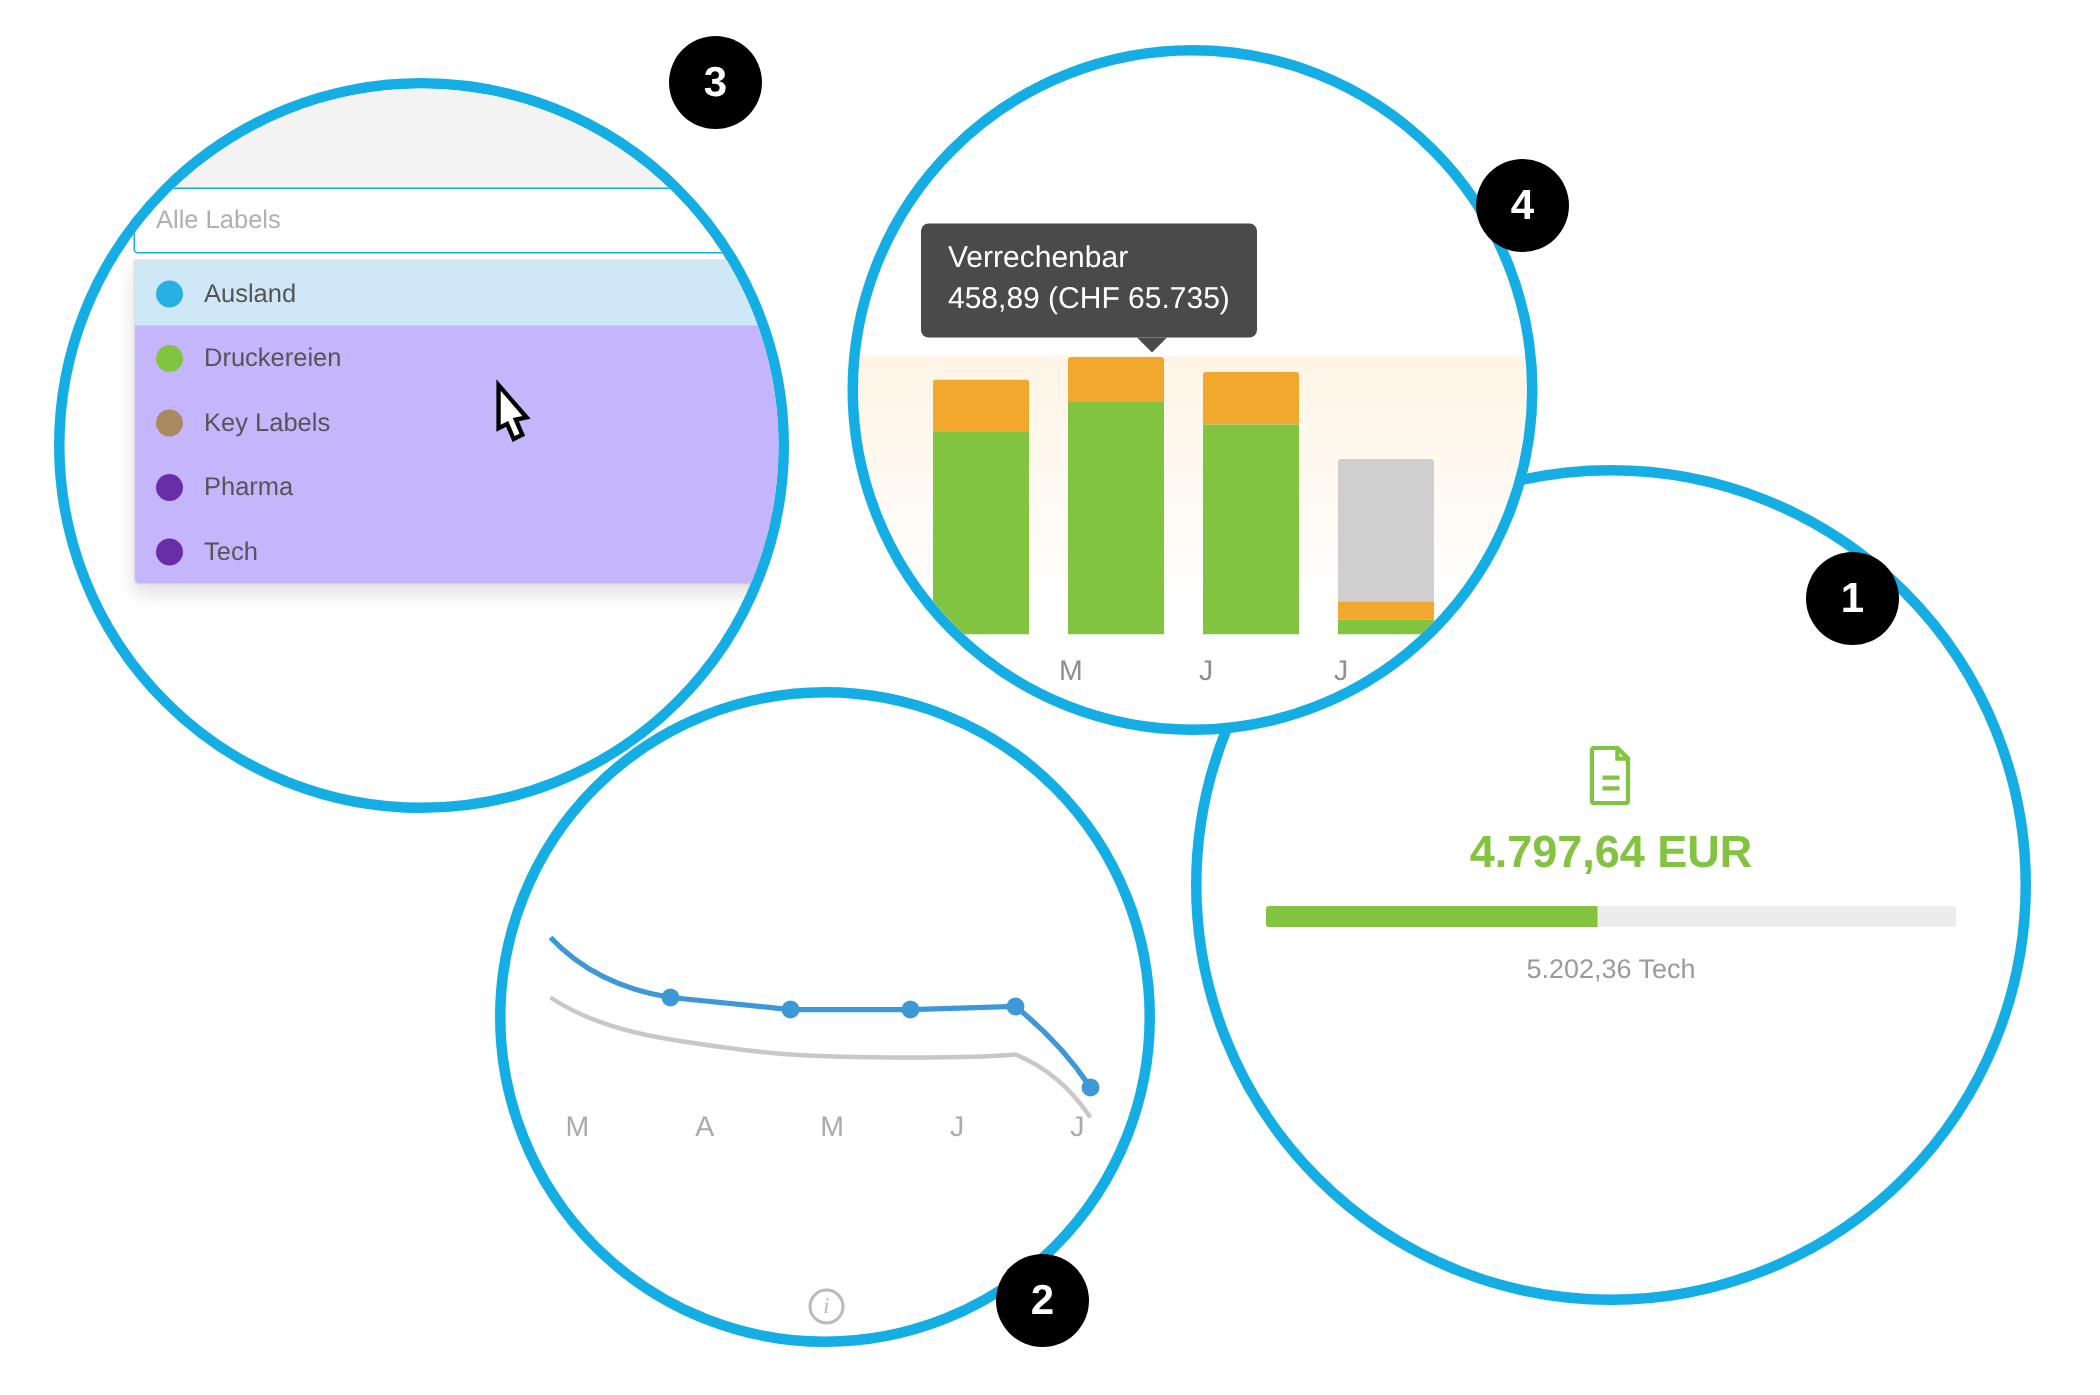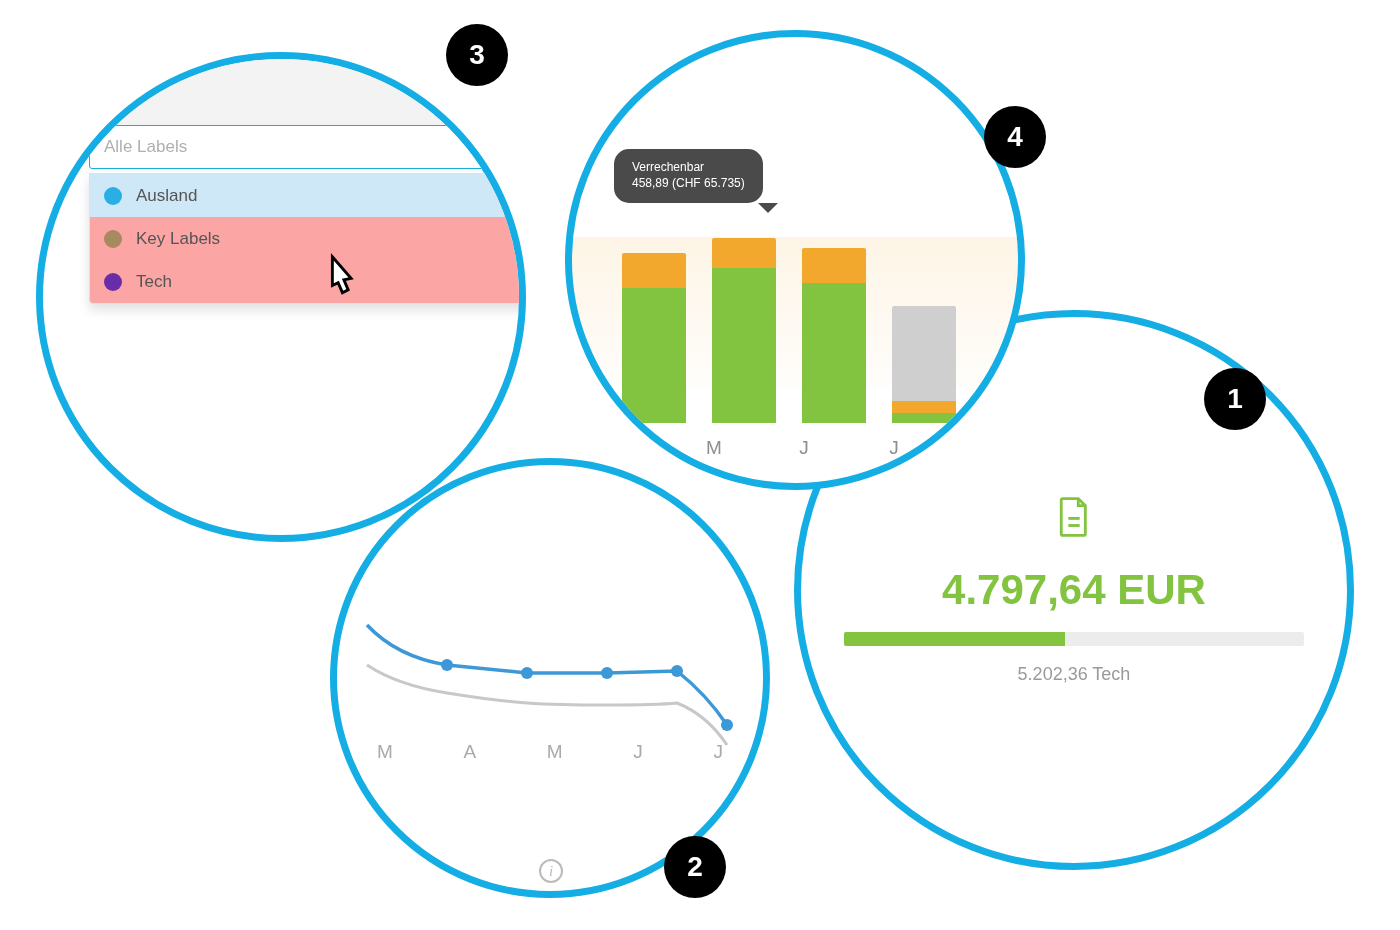--- a/index.html
+++ b/index.html
@@ -58,21 +58,21 @@
     padding: 0 14px;
     background:#fff;
     justify-content: space-between;
     color: #b0b0b0;
     font-size: 17px;
   }
   .options {
     position: absolute;
     left: 46px; top: 114px;
     width: 476px;
-    background: #fca5a5;
+    background: #c4b5fd;
     border: 1px solid #e0e0e0;
     border-radius: 0 0 4px 4px;
     box-shadow: 0 6px 12px rgba(0,0,0,0.12);
   }
   .opt {
     display: flex; align-items: center;
     height: 43px;
     padding: 0 14px;
     font-size: 17px;
     color: #555;
@@ -91,22 +91,22 @@
   .cursor svg { width: 46px; height: 46px; }
 
   
   .c4 { left: 565px; top: 30px; width: 460px; height: 460px; z-index: 9; }
   .tooltip {
     position: absolute;
     left: 42px; top: 112px;
     background: #4a4a4a;
     color: #fff;
     padding: 10px 18px 12px;
-    border-radius: 15px;
-    font-size: 12px;
+    border-radius: 5px;
+    font-size: 20px;
     line-height: 1.35;
   }
   .tooltip::after {
     content:'';
     position:absolute;
     left: 144px; bottom:-10px;
     border: 10px solid transparent;
     border-top-color: #4a4a4a;
     border-bottom: none;
   }
@@ -166,23 +166,23 @@
   
   .c1 { left: 794px; top: 310px; width: 560px; height: 560px; z-index: 7; }
   .budget {
     position:absolute;
     top: 180px; left: 0; right: 0;
     display:flex; flex-direction: column; align-items:center;
   }
   .doc-icon svg { width: 34px; height: 40px; }
   .amount {
     color: #82c340;
-    font-size: 42px;
+    font-size: 30px;
     font-weight: 600;
-    margin-top: 25px;
+    margin-top: 10px;
   }
   .progress {
     margin-top: 18px;
     width: 460px; height: 14px;
     background: #ececec;
     border-radius: 2px;
     overflow:hidden;
   }
   .progress .fill {
     height:100%;
@@ -203,22 +203,30 @@
     <div class="select-box">
       <span>Alle Labels</span>
 
     </div>
     <div class="options">
         <div class="opt hl">
           <span class="dot" style="background: rgb(40, 176, 228);"></span>
           <span>Ausland</span>
         </div>
         <div class="opt">
+          <span class="dot" style="background: rgb(130, 195, 64);"></span>
+          <span>Druckereien</span>
+        </div>
+        <div class="opt">
           <span class="dot" style="background: rgb(168, 137, 96);"></span>
           <span>Key Labels</span>
+        </div>
+        <div class="opt">
+          <span class="dot" style="background: rgb(106, 45, 168);"></span>
+          <span>Pharma</span>
         </div>
         <div class="opt">
           <span class="dot" style="background: rgb(106, 45, 168);"></span>
           <span>Tech</span>
         </div>
       </div>
     <div class="cursor">
       <svg viewBox="0 0 32 32">
           <path d="M10 4 v20 l4 -2 l3 7 l4 -2 l-3 -7 l5 -1 Z" fill="#fff" stroke="#000" stroke-width="2"></path>
         </svg>

